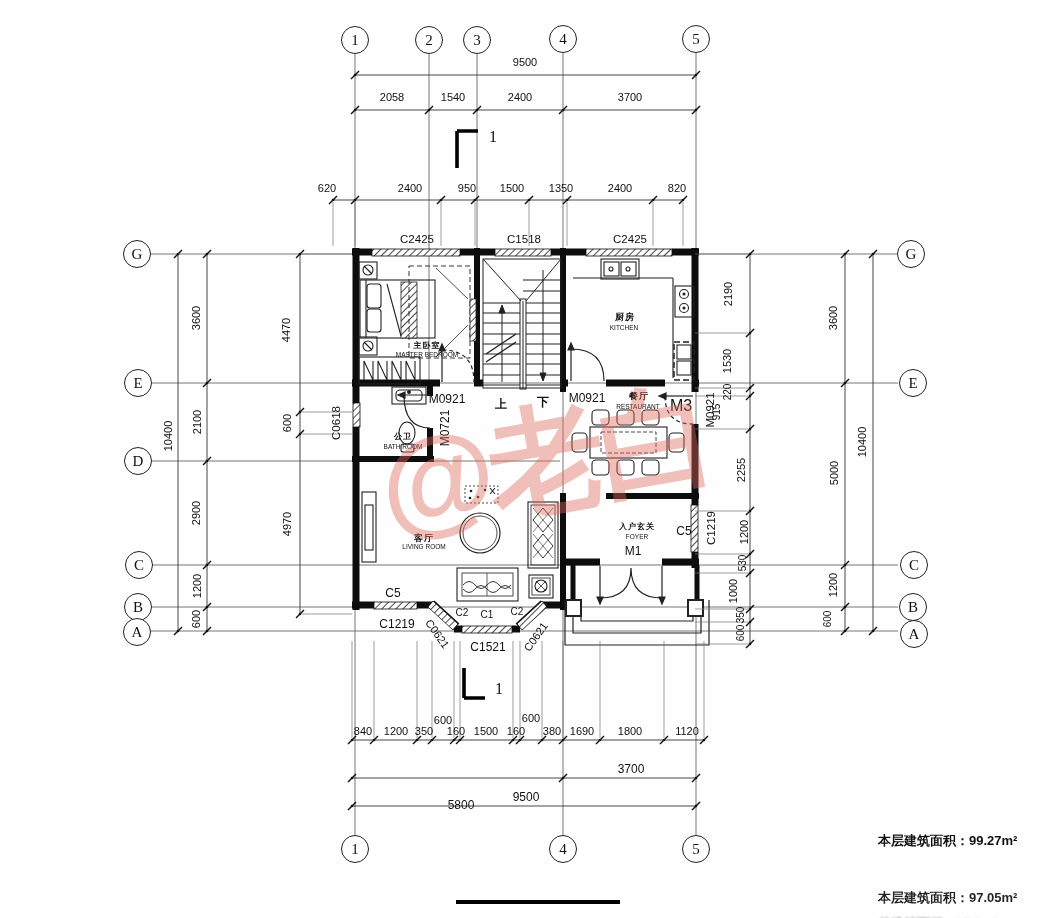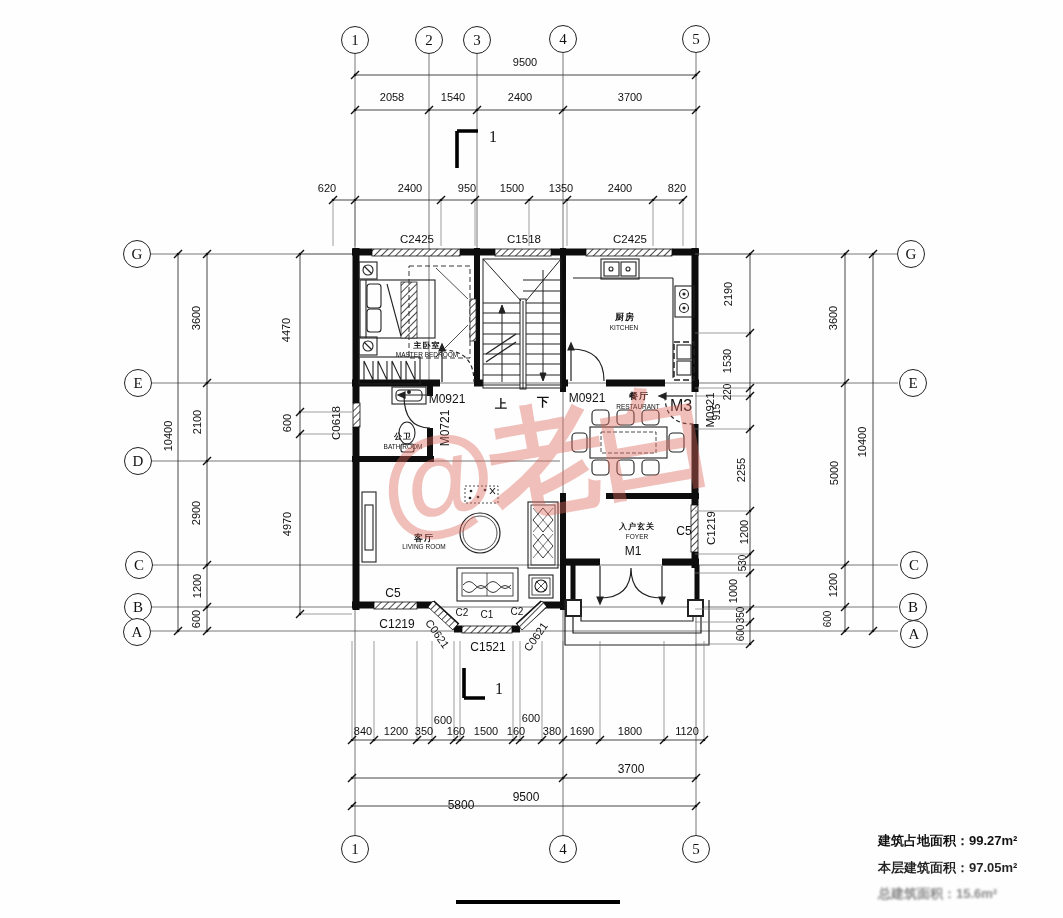--- a/index.html
+++ b/index.html
@@ -16,21 +16,21 @@
   .circ{position:absolute;width:26px;height:26px;border:1.3px solid #222;border-radius:50%;
         background:#fff;display:flex;align-items:center;justify-content:center;
         font-family:"Liberation Serif","DejaVu Serif",serif;font-size:15px;
         transform:translate(-50%,-50%);}
   #wm{position:absolute;left:545px;top:462px;transform:translate(-50%,-50%) rotate(-10deg);
       font-size:118px;font-weight:700;color:rgba(222,106,94,0.42);letter-spacing:-6px;
       pointer-events:none;}
   #plan-title{position:absolute;left:538px;top:884px;transform:translate(-50%,-50%);
       font-size:24px;letter-spacing:2px;color:#111;}
   #info{position:absolute;left:878px;top:828px;font-size:13px;font-weight:700;line-height:2.05;}
-  #info .l2{opacity:.92;filter:blur(.3px);}
+  #info .l2{opacity:.92;filter:blur(.3px);margin-top:30px;}
   #info .l3{opacity:.5;filter:blur(1.1px);}
 </style>
 </head>
 <body>
 
 <div id="page">
 
 <svg id="plan" width="1063" height="918" viewBox="0 0 1063 918">
   <defs>
     <pattern id="hatch" width="5" height="5" patternUnits="userSpaceOnUse" patternTransform="rotate(45)">
@@ -490,18 +490,18 @@
       <div class="circ" style="left: 911px; top: 254px;">G</div>
       <div class="circ" style="left: 913px; top: 383px;">E</div>
       <div class="circ" style="left: 914px; top: 565px;">C</div>
       <div class="circ" style="left: 913px; top: 607px;">B</div>
       <div class="circ" style="left: 914px; top: 634px;">A</div>
     </div>
 
 <div id="wm">@老白</div>
 
 <div id="info">
-  <div class="l1">建筑占地面积：99.27m²</div>
+  <div class="l1">本层建筑面积：99.27m²</div>
   <div class="l2">本层建筑面积：97.05m²</div>
   <div class="l3">总建筑面积：15.6m²</div>
 </div>
 
 </div>
 
 </body></html>

